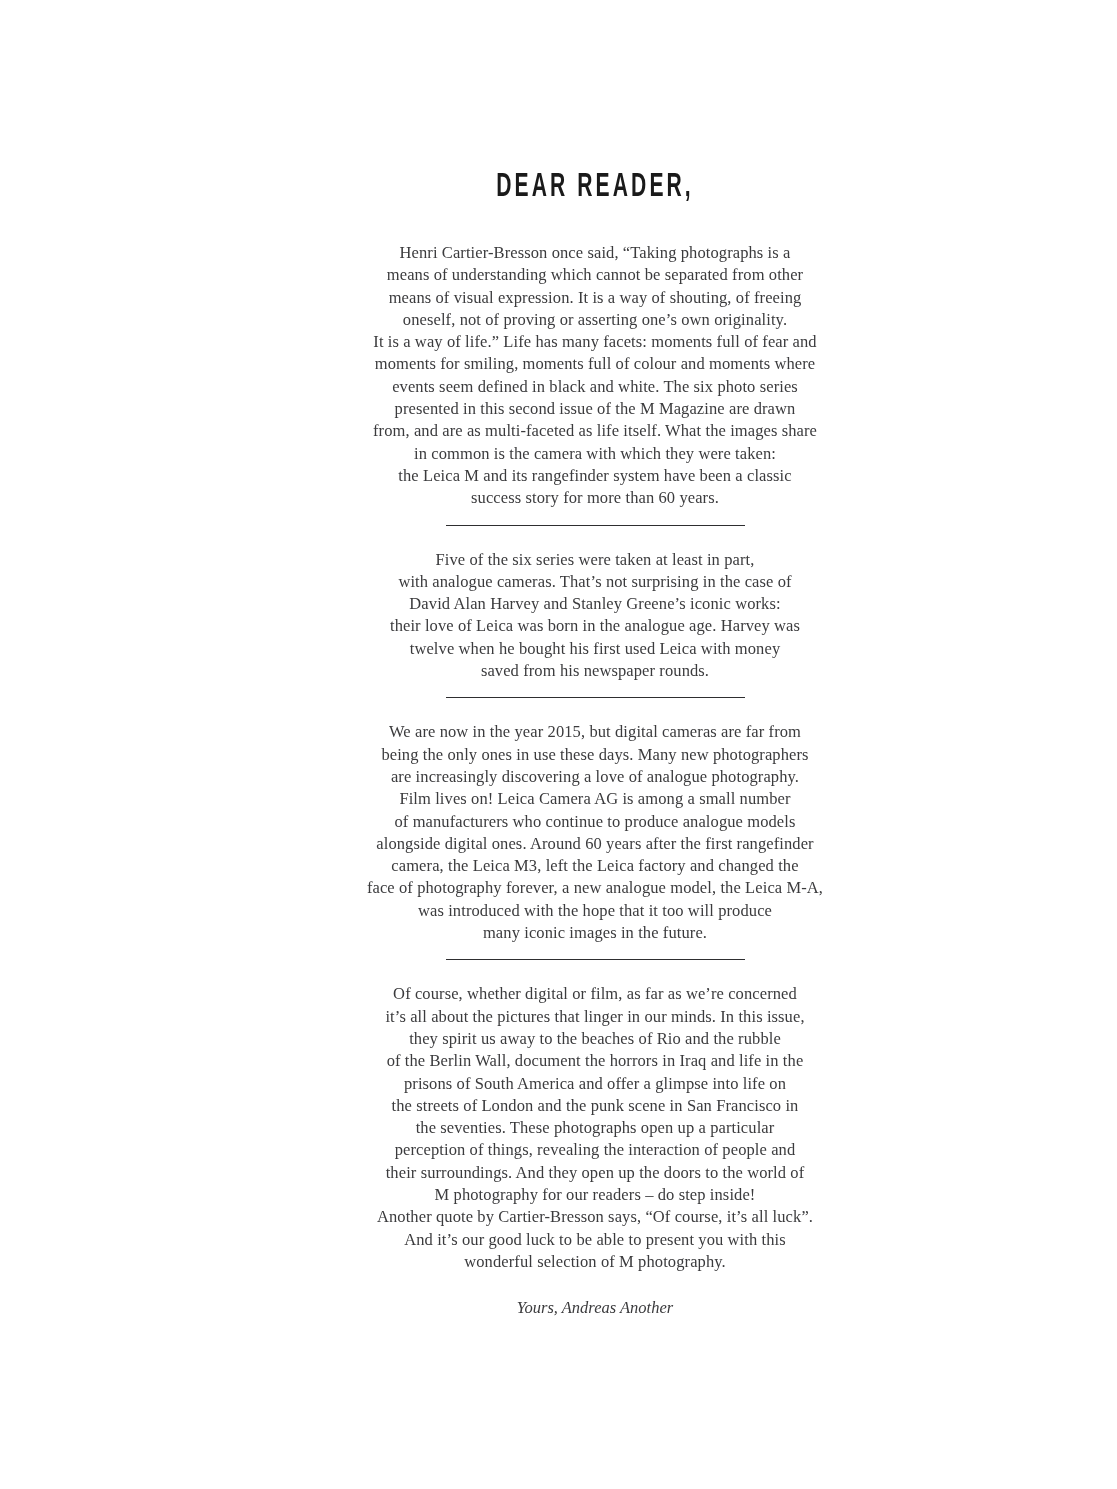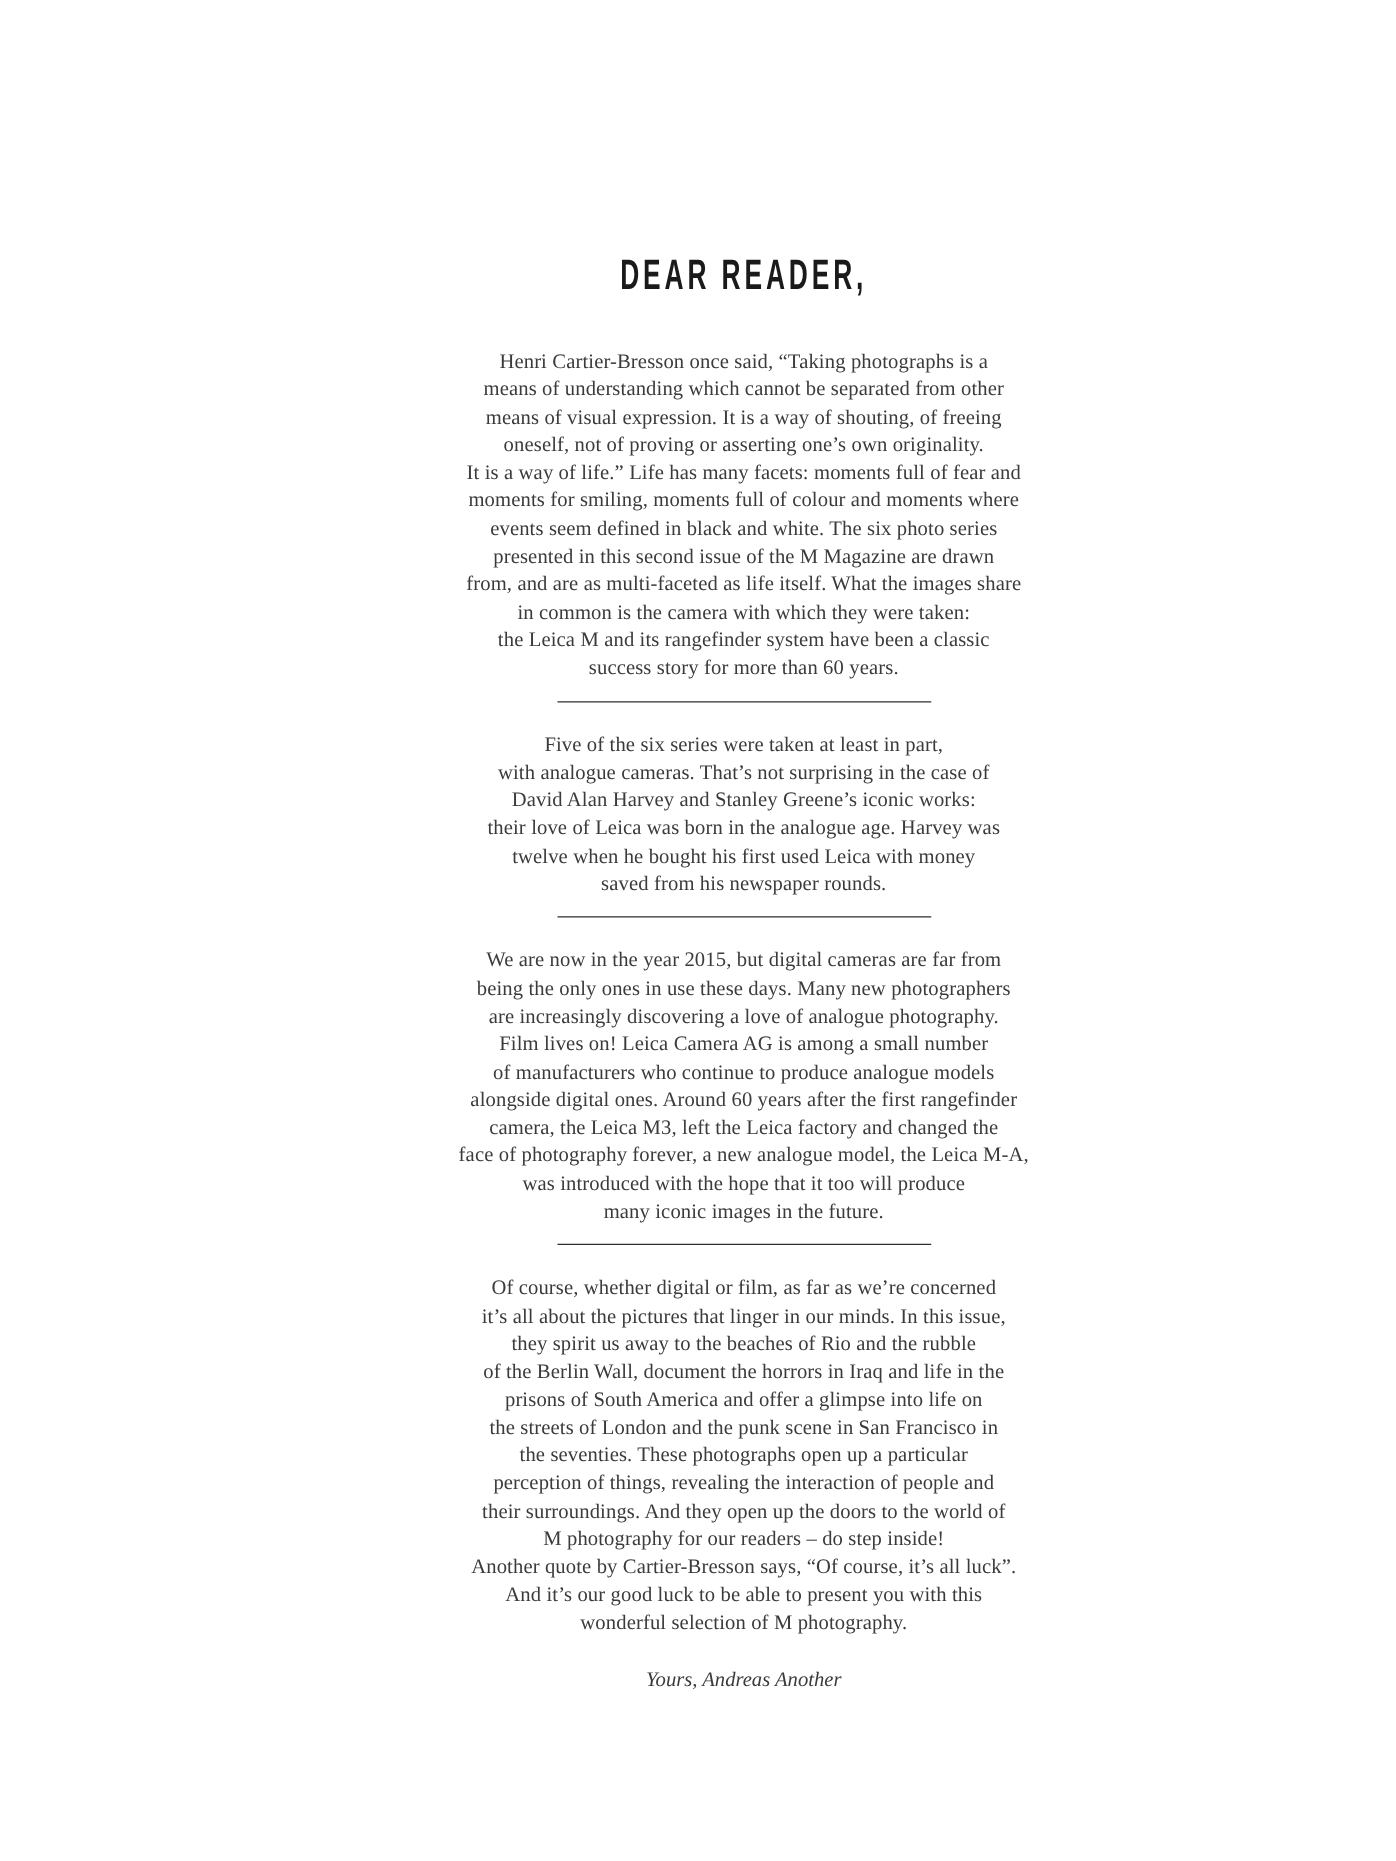--- a/index.html
+++ b/index.html
@@ -15,21 +15,20 @@
     overflow: hidden;
   }
   .content {
     position: absolute;
     left: 335px;
     top: 0;
     width: 520px;
     text-align: center;
     font-family: "Liberation Serif", "DejaVu Serif", serif;
     color: var(--text, #3b3b3d);
-    margin-top: 36px;
   }
   h1.title {
     margin: 166px 0 0 0;
     font-family: "Liberation Sans", "DejaVu Sans", sans-serif;
     font-weight: 700;
     font-size: 34px;
     line-height: 36px;
     letter-spacing: 5px;
     color: var(--title, #1a1a1a);
     transform: scaleX(0.62);

